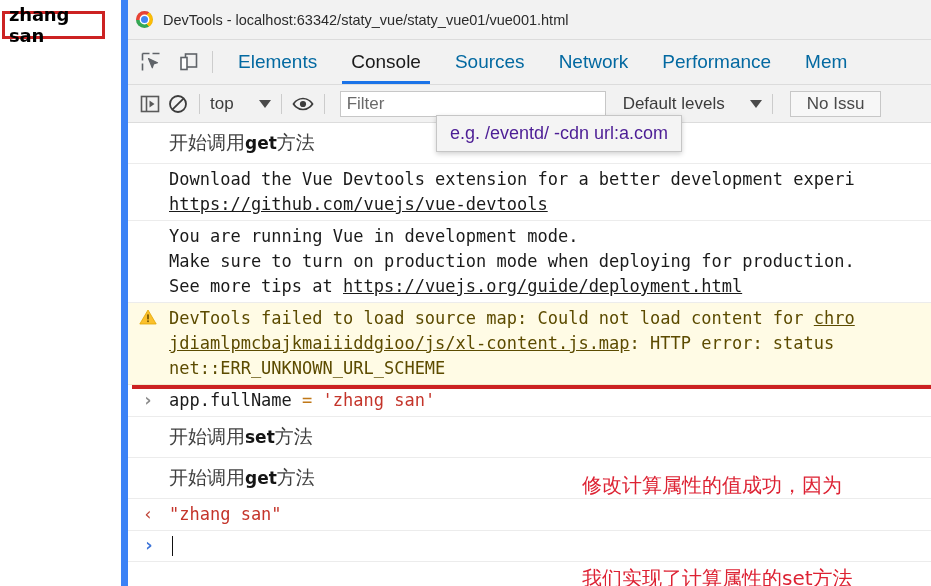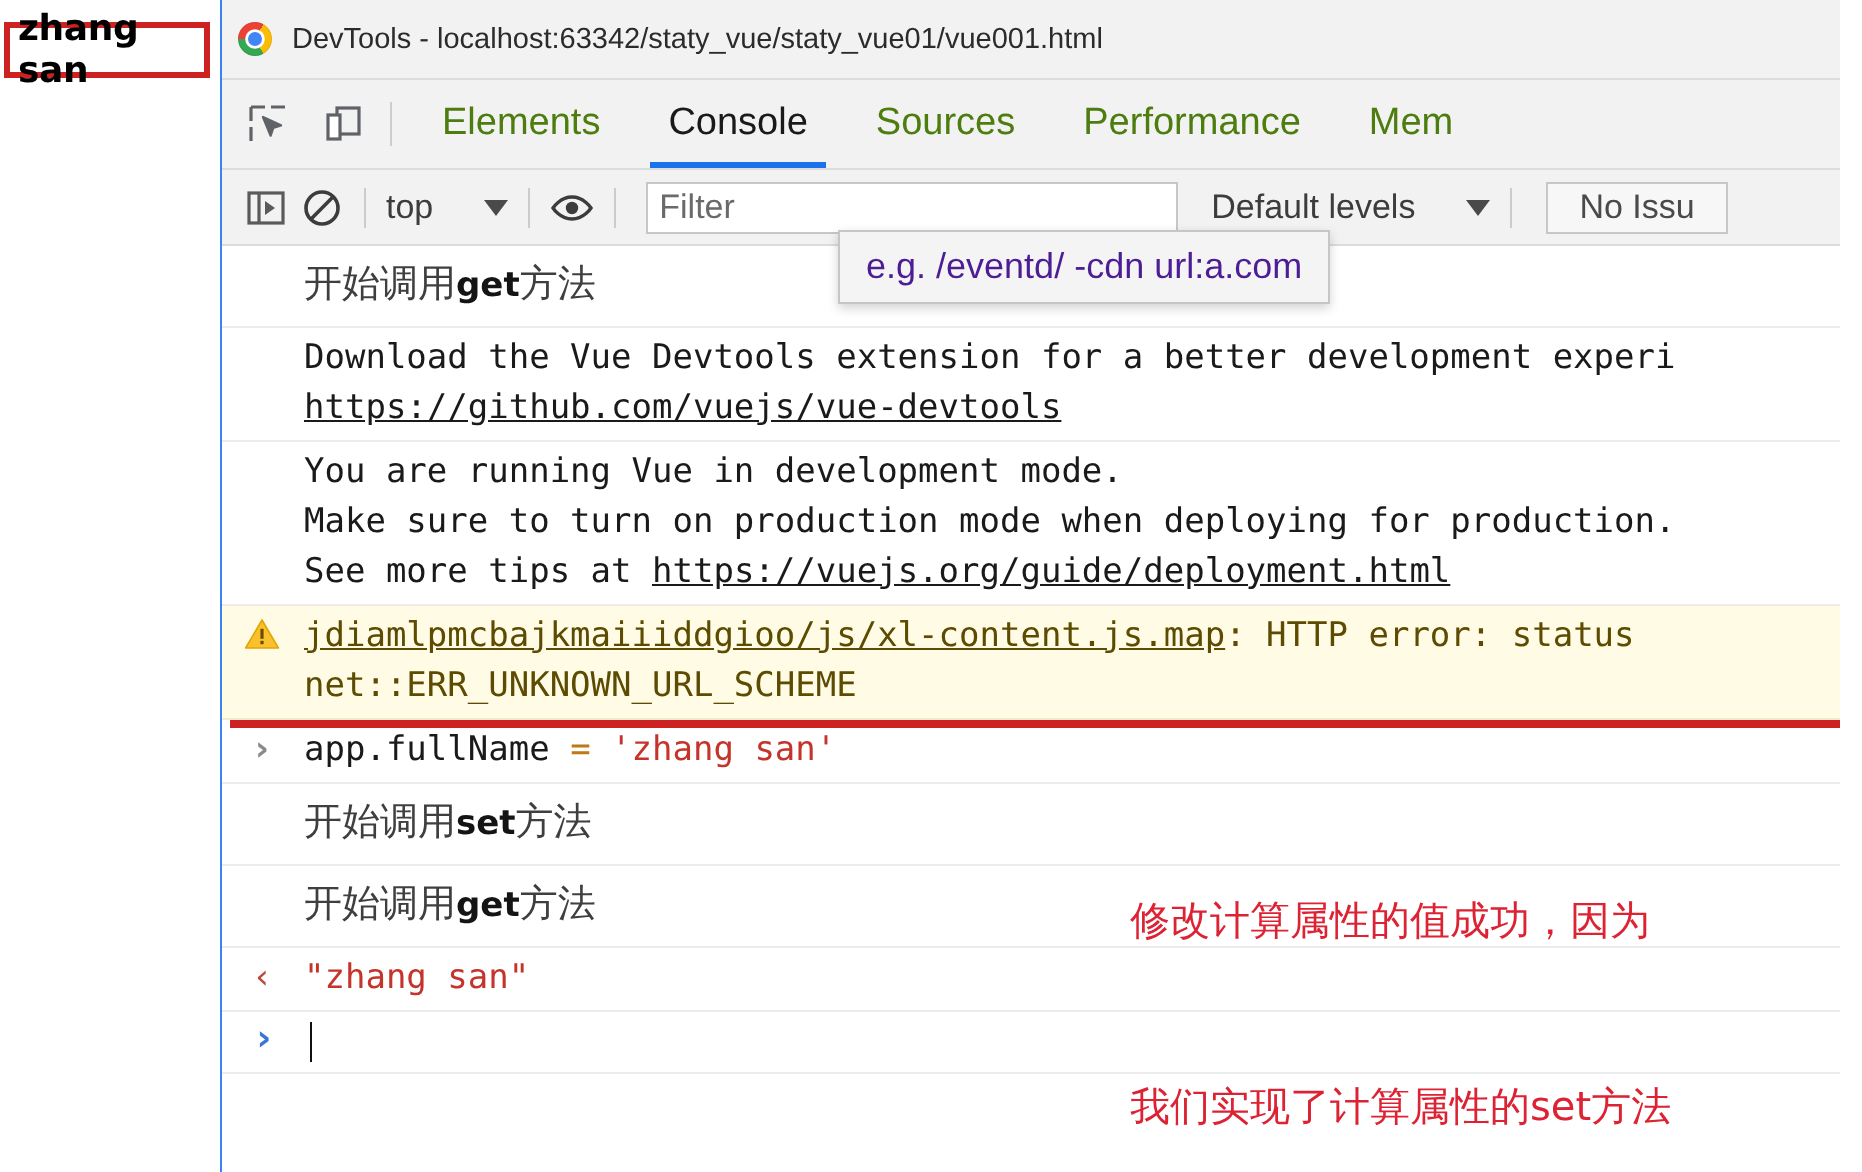--- a/index.html
+++ b/index.html
@@ -40,24 +40,24 @@
     font-family: "DejaVu Sans", sans-serif;
     font-size: 18px;
     font-weight: bold;
     color: #000000;
     letter-spacing: -0.2px;
   }
 
   
   #devtools {
     position: absolute;
-    left: 110px; top: 0;
+    left: 121px; top: 0;
     width: 810px; height: 586px;
     background: #ffffff;
-    border-left: 1px solid #3b82f6;
+    border-left: 7px solid #3b82f6;
     box-sizing: border-box;
     overflow: hidden;
   }
 
   
   #titlebar {
     height: 40px;
     background: #f2f2f2;
     border-bottom: 1px solid #dcdcdc;
     display: flex;
@@ -124,21 +124,21 @@
   #tabs {
     display: flex;
     align-items: stretch;
     margin-left: 4px;
   }
   .tab {
     display: flex;
     align-items: center;
     padding: 0 17px;
     font-size: 19px;
-    color: #4d7c0f;
+    color: #0369a1;
     white-space: nowrap;
     position: relative;
     font-family: "Liberation Sans", sans-serif;
   }
   .tab.active {
     color: #1a1a1a;
     align-items: center;
   }
   .tab.active::after {
     content: "";
@@ -405,20 +405,23 @@
         <div class="tab">
           <span>Elements</span>
         </div>
         <div class="tab active">
           <span>Console</span>
         </div>
         <div class="tab">
           <span>Sources</span>
         </div>
         <div class="tab">
+          <span>Network</span>
+        </div>
+        <div class="tab">
           <span>Performance</span>
         </div>
         <div class="tab">
           <span>Mem</span>
         </div>
       </div>
     </div>
 
     <div id="console-toolbar">
       <div class="ct-icon">
@@ -479,21 +482,21 @@
       </div>
 
       <div class="msg warn">
         <div class="warn-icon">
           <svg width="18" height="16" viewBox="0 0 18 16">
             <path d="M9 1L17.2 15H0.8z" fill="#fbc02d" stroke="#e2a600" stroke-width="0.8" stroke-linejoin="round"></path>
             <rect x="8.2" y="5.4" width="1.6" height="5" fill="#6b4f00"></rect>
             <rect x="8.2" y="11.4" width="1.6" height="1.7" fill="#6b4f00"></rect>
           </svg>
         </div>
-        <div class="body"><span class="line"><a class="conlink" href="#">jdiamlpmcbajkmaiiiddgioo/js/xl-content.js.map</a><span>: HTTP error: status </span></span><span class="line">net::ERR_UNKNOWN_URL_SCHEME</span></div>
+        <div class="body"><span class="line"><span>DevTools failed to load source map: Could not load content for </span><a class="conlink" href="#">chro</a></span><span class="line"><a class="conlink" href="#">jdiamlpmcbajkmaiiiddgioo/js/xl-content.js.map</a><span>: HTTP error: status </span></span><span class="line">net::ERR_UNKNOWN_URL_SCHEME</span></div>
       </div>
 
       <div id="exchange-wrap">
         <div id="exchange-box"></div>
 
         <div class="msg input">
           <div class="gutter">›</div>
           <div class="body"><span class="tok-prop">app.fullName </span><span class="tok-op">= </span><span class="tok-str">'zhang san'</span></div>
         </div>
 

